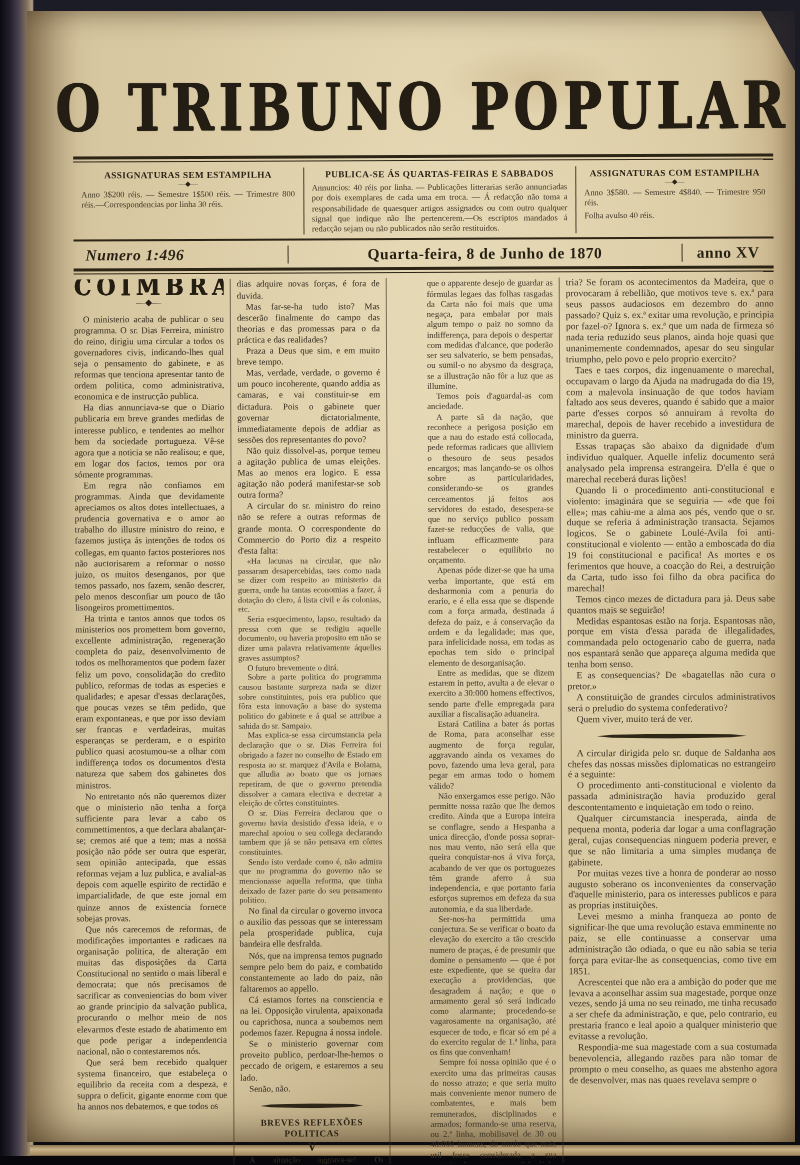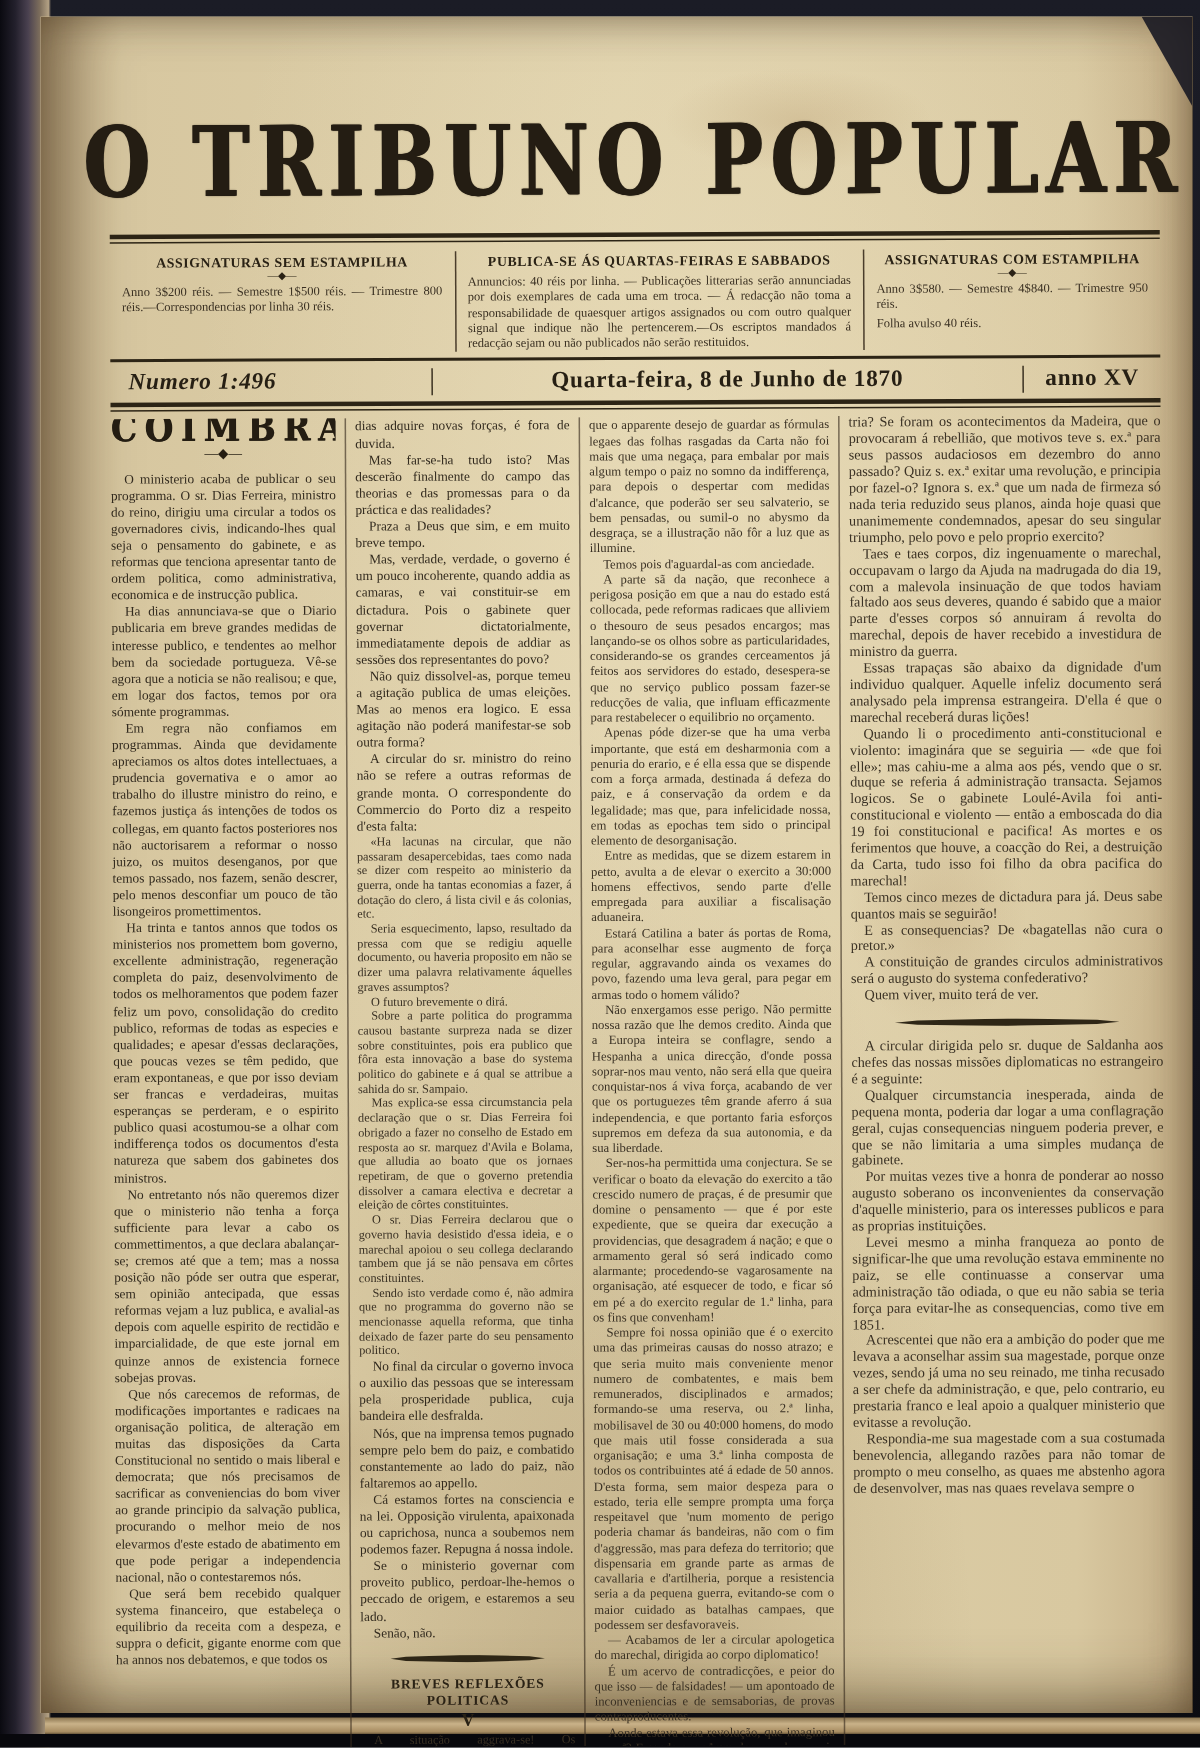--- a/index.html
+++ b/index.html
@@ -74,21 +74,21 @@
   
   .body-columns{display:flex;margin-top:5px;height:886px;overflow:hidden;}
   .col{overflow:hidden;text-align:justify;}
   .c1{flex:0 0 150px;font-size:8.9px;line-height:11.1px;}
   .c2{flex:0 0 143px;font-size:8.9px;line-height:11.1px;}
   .c3{flex:0 0 160px;font-size:8.5px;line-height:10.25px;}
   .c4{flex:1 1 auto;font-size:9.5px;line-height:10.9px;}
   .c2,.c3,.c4{border-left:1px solid rgba(58,46,32,.65);padding-left:6px;margin-left:6px;}
   .para{margin:0;text-indent:9px;color:#322a1e;}
   .para.small{font-size:8.2px;line-height:9.7px;color:#3a3124;}
-  .c3 .para.small{font-size:8.5px;line-height:10.25px;}
+  .c3 .para.small{font-size:8.5px;line-height:10.25px;margin-left:34px;}
   .c4 .para.small{font-size:9.5px;line-height:10.9px;}
   .para.cont{text-indent:0;}
   .art-headline{
     font-family:"DejaVu Serif",serif;font-weight:bold;font-size:22px;letter-spacing:5px;
     text-align:center;color:#241d12;margin:2px 0 0;transform:scaleY(1.12);
     text-shadow:0.4px 0 0 #241d12;
   }
   .art-ornament{text-align:center;font-size:9px;line-height:12px;color:#241d12;margin:3px 0 6px;}
   .fancy-rule{
     width:72%;height:5px;margin:9px auto 9px;background:#2e2616;
@@ -197,25 +197,27 @@
           <p class="para small">— Acabamos de ler a circular apologetica do marechal, dirigida ao corpo diplomatico!</p>
           <p class="para small">É um acervo de contradicções, e peior do que isso — de falsidades! — um apontoado de inconveniencias e de semsaborias, de provas contraproducentes.</p>
           <p class="para small">Aonde estava essa revolução, que imaginou s. ex.ª? E sendo s. ex.ª um dos membros mais notaveis da camara hereditaria, porque não foi a esse sanctuario chamar a attenção sobre os perigos que corria a pa-</p>
         </div>
         <div class="col c4">
           <p class="para small cont">tria? Se foram os acontecimentos da Madeira, que o provocaram á rebellião, que motivos teve s. ex.ª para seus passos audaciosos em dezembro do anno passado? Quiz s. ex.ª exitar uma revolução, e principia por fazel-o? Ignora s. ex.ª que um nada de firmeza só nada teria reduzido seus planos, ainda hoje quasi que unanimemente condemnados, apesar do seu singular triumpho, pelo povo e pelo proprio exercito?</p>
           <p class="para small">Taes e taes corpos, diz ingenuamente o marechal, occupavam o largo da Ajuda na madrugada do dia 19, com a malevola insinuação de que todos haviam faltado aos seus deveres, quando é sabido que a maior parte d'esses corpos só annuiram á revolta do marechal, depois de haver recebido a investidura de ministro da guerra.</p>
           <p class="para small">Essas trapaças são abaixo da dignidade d'um individuo qualquer. Aquelle infeliz documento será analysado pela imprensa estrangeira. D'ella é que o marechal receberá duras lições!</p>
           <p class="para small">Quando li o procedimento anti-constitucional e violento: imaginára que se seguiria — «de que foi elle»; mas cahiu-me a alma aos pés, vendo que o sr. duque se referia á administração transacta. Sejamos logicos. Se o gabinete Loulé-Avila foi anti-constitucional e violento — então a emboscada do dia 19 foi constitucional e pacifica! As mortes e os ferimentos que houve, a coacção do Rei, a destruição da Carta, tudo isso foi filho da obra pacifica do marechal!</p>
           <p class="para small">Temos cinco mezes de dictadura para já. Deus sabe quantos mais se seguirão!</p>
+          <p class="para small">Medidas espantosas estão na forja. Espantosas não, porque em vista d'essa parada de illegalidades, commandada pelo octogenario cabo de guerra, nada nos espantará senão que appareça alguma medida que tenha bom senso.</p>
           <p class="para small">E as consequencias? De «bagatellas não cura o pretor.»</p>
-          <p class="para small">A constituição de grandes circulos administrativos será o augusto do systema confederativo?</p>
+          <p class="para small">A constituição de grandes circulos administrativos será o preludio do systema confederativo?</p>
           <p class="para small">Quem viver, muito terá de ver.</p>
           <div class="fancy-rule"></div>
           <p class="para small">A circular dirigida pelo sr. duque de Saldanha aos chefes das nossas missões diplomaticas no estrangeiro é a seguinte:</p>
+          <p class="para small">O procedimento anti-constitucional e violento da passada administração havia produzido geral descontentamento e inquietação em todo o reino.</p>
           <p class="para small">Qualquer circumstancia inesperada, ainda de pequena monta, poderia dar logar a uma conflagração geral, cujas consequencias ninguem poderia prever, e que se não limitaria a uma simples mudança de gabinete.</p>
           <p class="para small">Por muitas vezes tive a honra de ponderar ao nosso augusto soberano os inconvenientes da conservação d'aquelle ministerio, para os interesses publicos e para as proprias instituições.</p>
           <p class="para small">Levei mesmo a minha franqueza ao ponto de significar-lhe que uma revolução estava emminente no paiz, se elle continuasse a conservar uma administração tão odiada, o que eu não sabia se teria força para evitar-lhe as consequencias, como tive em 1851.</p>
           <p class="para small">Acrescentei que não era a ambição do poder que me levava a aconselhar assim sua magestade, porque onze vezes, sendo já uma no seu reinado, me tinha recusado a ser chefe da administração, e que, pelo contrario, eu prestaria franco e leal apoio a qualquer ministerio que evitasse a revolução.</p>
           <p class="para small">Respondia-me sua magestade com a sua costumada benevolencia, allegando razões para não tomar de prompto o meu conselho, as quaes me abstenho agora de desenvolver, mas nas quaes revelava sempre o</p>
         </div>
       </div>
 
   </div>
 </div>

